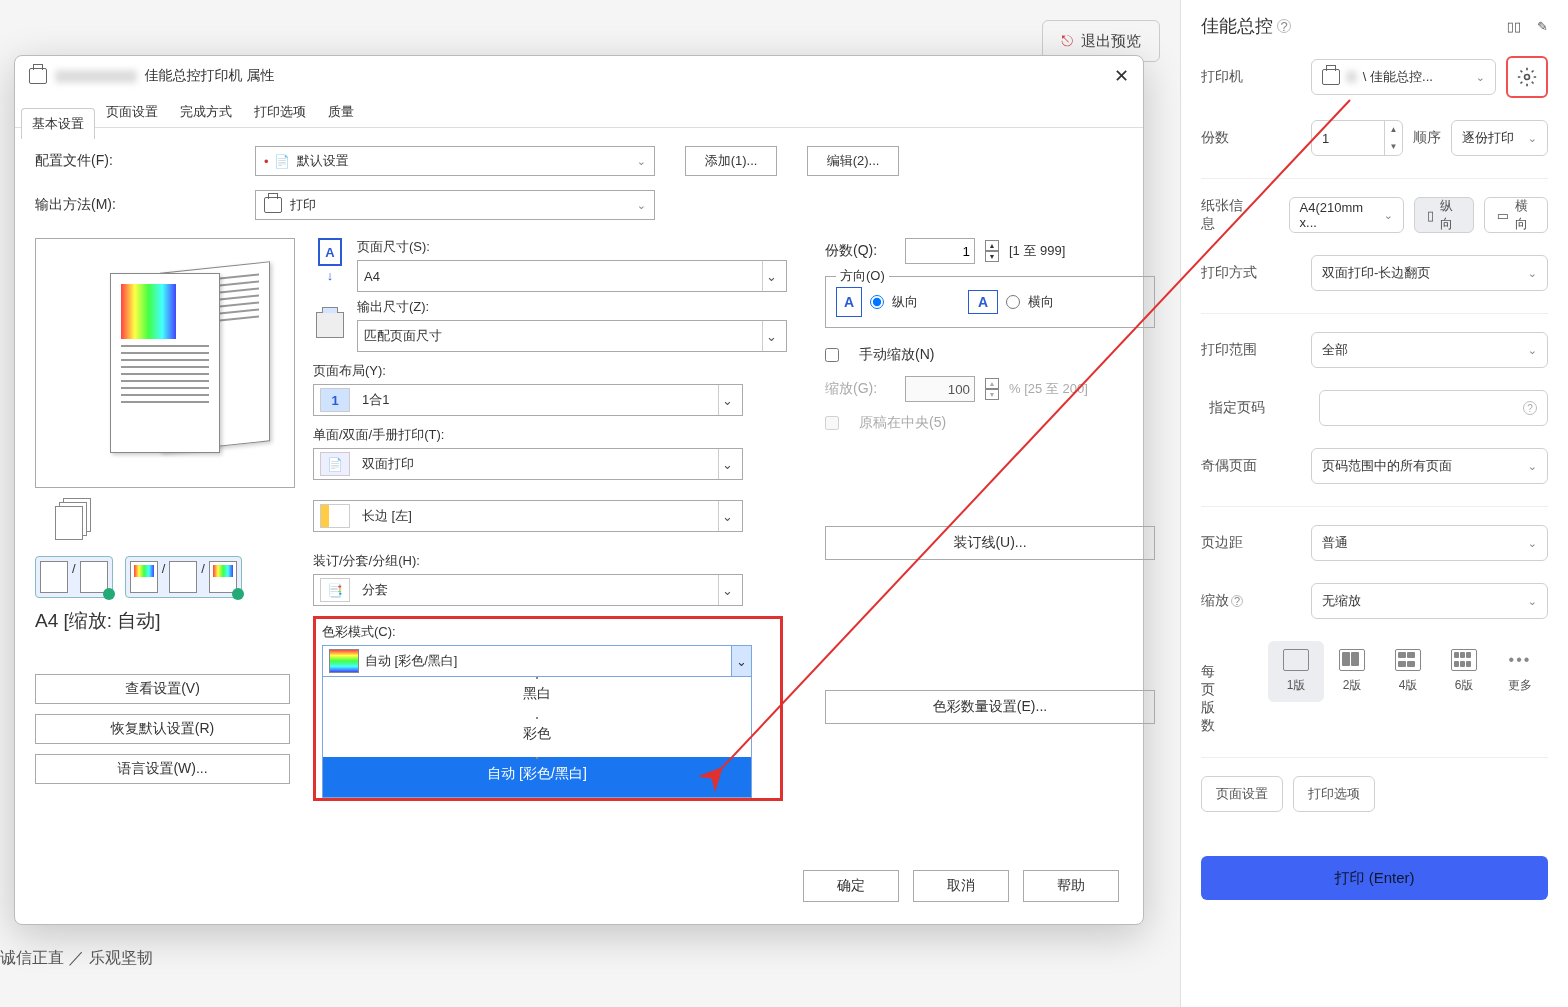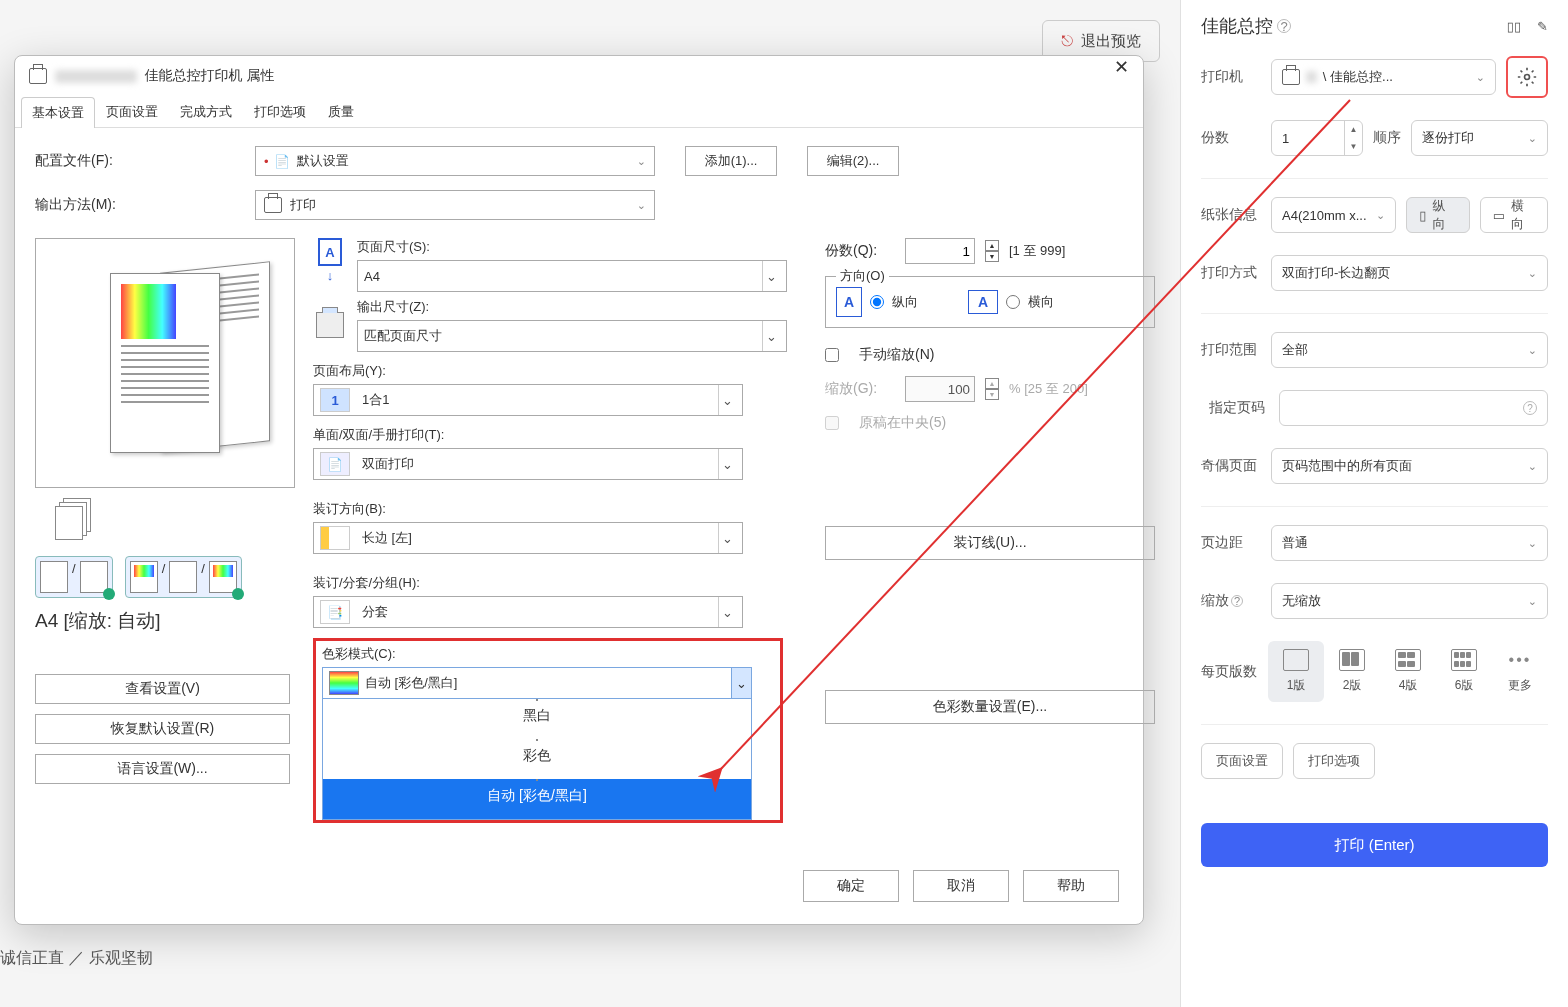--- a/index.html
+++ b/index.html
@@ -4,21 +4,21 @@
 <style>
 * { margin: 0; padding: 0; box-sizing: border-box; font-family: "Microsoft YaHei", "Segoe UI", sans-serif; }
 body { background: #f5f5f5; font-size: 13px; color: #333; width: 1568px; height: 1007px; overflow: hidden; position: relative; }
 
 
 .sidebar { position: absolute; right: 0; top: 0; width: 388px; height: 100%; background: #fff; border-left: 1px solid #e0e0e0; padding: 14px 20px; }
 .sidebar-header { display: flex; align-items: center; justify-content: space-between; margin-bottom: 18px; }
 .sidebar-title { font-size: 18px; font-weight: 500; display: flex; align-items: center; gap: 4px; }
 .sidebar-title .q { font-size: 13px; color: #888; border: 1px solid #bbb; border-radius: 50%; width: 14px; height: 14px; display: inline-flex; align-items: center; justify-content: center; }
 .sidebar-header-icons { display: flex; gap: 16px; color: #555; }
-.sb-row { display: flex; align-items: center; margin-bottom: 22px; }
+.sb-row { display: flex; align-items: center; margin-bottom: 22px; gap: 40px; }
 .sb-label { width: 70px; color: #555; font-size: 14px; }
 .sb-label .q { font-size: 11px; color: #888; border: 1px solid #bbb; border-radius: 50%; width: 12px; height: 12px; display: inline-flex; align-items: center; justify-content: center; margin-left: 2px; }
 .sb-control { flex: 1; display: flex; align-items: center; gap: 10px; }
 .sb-select, .sb-input { height: 36px; border: 1px solid #d0d0d0; border-radius: 6px; padding: 0 10px; background: #fff; display: flex; align-items: center; justify-content: space-between; font-size: 13px; color: #333; }
 .sb-select { cursor: pointer; }
 .chev { color: #888; font-size: 11px; }
 .gear-box { width: 42px; height: 42px; border: 2px solid #f05050; border-radius: 6px; display: flex; align-items: center; justify-content: center; color: #555; }
 .spinner { width: 92px; height: 36px; border: 1px solid #d0d0d0; border-radius: 6px; display: flex; align-items: center; padding-left: 10px; position: relative; }
 .spinner-btns { position: absolute; right: 0; top: 0; bottom: 0; width: 18px; display: flex; flex-direction: column; border-left: 1px solid #d0d0d0; }
 .spinner-btns span { flex: 1; display: flex; align-items: center; justify-content: center; font-size: 8px; color: #666; }
@@ -34,33 +34,33 @@
 .layout-icon.l2 { flex-direction: row; }
 .layout-icon.l2 span, .layout-icon.l4 span, .layout-icon.l6 span { background: #888; border-radius: 1px; }
 .layout-icon.l2 span { width: 8px; height: 14px; }
 .layout-icon.l4 span { width: 8px; height: 6px; }
 .layout-icon.l6 span { width: 5px; height: 6px; }
 .layout-icon.more { border: none; font-size: 16px; letter-spacing: 2px; display: flex; align-items: center; justify-content: center; color: #888; }
 .layout-label { font-size: 12px; color: #555; }
 .sb-divider { border-top: 1px solid #eee; margin: 8px 0 18px; }
 .sb-link-btns { display: flex; gap: 10px; }
 .sb-link { border: 1px solid #d0d0d0; border-radius: 6px; padding: 8px 14px; font-size: 13px; color: #555; }
-.print-btn { width: 100%; height: 44px; background: #3e63f5; color: #ffffff; border-radius: 6px; display: flex; align-items: center; justify-content: center; font-size: 15px; margin-top: 44px; }
+.print-btn { width: 100%; height: 44px; background: #3e63f5; color: #0f172a; border-radius: 6px; display: flex; align-items: center; justify-content: center; font-size: 15px; margin-top: 44px; }
 
 
 .exit-btn { position: absolute; right: 408px; top: 20px; height: 42px; padding: 0 18px; border: 1px solid #ccc; border-radius: 6px; background: #f5f5f5; display: flex; align-items: center; gap: 8px; font-size: 15px; color: #444; }
 
 
 .dialog { position: absolute; left: 14px; top: 55px; width: 1130px; height: 870px; background: #fff; border: 1px solid #bbb; border-radius: 8px; box-shadow: 0 10px 40px rgba(0,0,0,0.2); }
-.dlg-title { height: 40px; display: flex; padding: 0 14px; justify-content: space-between; }
+.dlg-title { height: 40px; display: flex; align-items: center; padding: 0 14px; justify-content: space-between; }
 .dlg-title-left { display: flex; align-items: center; gap: 8px; font-size: 14px; }
 .dlg-close { font-size: 18px; cursor: pointer; }
 .dlg-tabs { display: flex; border-bottom: 1px solid #ddd; padding-left: 6px; height: 32px; align-items: flex-end; }
 .dlg-tab { padding: 6px 10px; font-size: 13px; border: 1px solid transparent; border-bottom: none; }
-.dlg-tab.active { border-color: #ccc; border-top-left-radius: 4px; border-top-right-radius: 4px; background: #fff; position: relative; top: 1px; }
+.dlg-tab.active { border-color: #ccc; border-top-left-radius: 4px; border-top-right-radius: 4px; background: #fff; position: relative; top: 12px; }
 .dlg-body { padding: 18px 20px; }
 .cfg-row { display: flex; align-items: center; gap: 30px; margin-bottom: 14px; }
 .cfg-label { width: 190px; font-size: 14px; }
 .cfg-select { flex: 0 0 400px; height: 30px; border: 1px solid #aaa; display: flex; align-items: center; padding: 0 8px; justify-content: space-between; font-size: 13px; }
 .cfg-btn { width: 92px; height: 30px; border: 1px solid #aaa; font-size: 13px; display: flex; align-items: center; justify-content: center; }
 
 .main-area { display: flex; gap: 18px; margin-top: 18px; }
 .preview-col { width: 260px; }
 .preview-box { width: 260px; height: 250px; border: 1px solid #aaa; background: #fff; display: flex; align-items: center; justify-content: center; margin-bottom: 10px; }
 .preview-pages { position: relative; }
@@ -471,21 +471,20 @@
           <div class="s-select">
             <span class="left">
                 <span class="icon-box" style="background:#eef">📄</span>
                 <span>双面打印</span>
               </span>
               <span class="dd">⌄</span>
           </div>
         </div>
 
         <div class="s-row" style="margin-top:20px">
-          <span class="s-label">装订方向(B):</span>
           <div class="s-select">
             <span class="left">
                 <span class="icon-box" style="background:linear-gradient(to right,#fc4 30%,#fff 30%)"></span>
                 <span>长边 [左]</span>
               </span>
               <span class="dd">⌄</span>
           </div>
         </div>
 
         <div class="s-row" style="margin-top:20px">

